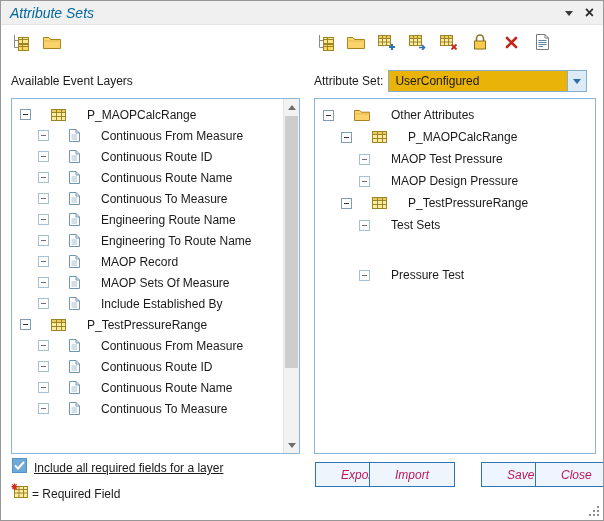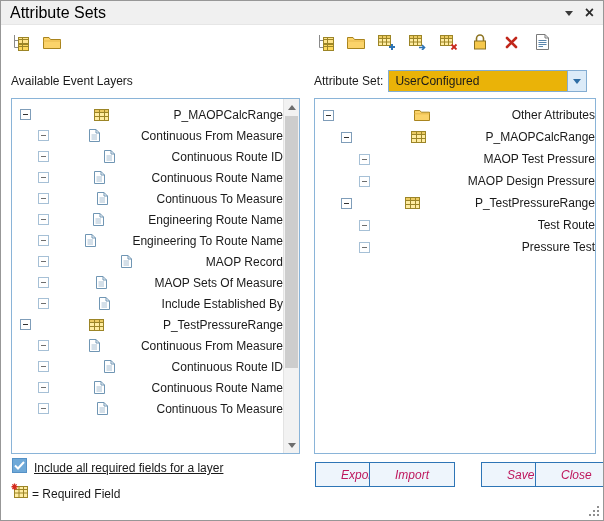--- a/index.html
+++ b/index.html
@@ -5,21 +5,21 @@
   html,body{margin:0;padding:0;background:#ffffff;}
   *{box-sizing:border-box;}
   .dialog{
     position:relative;width:604px;height:521px;background:#fff;
     border:1px solid #979797;font-family:"Liberation Sans",sans-serif;
     font-size:12px;color:#1a1a1a;overflow:hidden;
   }
   
   .titlebar{position:absolute;top:0;left:0;right:0;height:24px;background:#f0f0f0;
     border-bottom:1px solid #e6e6e6;display:flex;align-items:center;padding:0 9px;}
-  .title{font-size:16px;color:#000000;}
+  .title{font-size:14px;color:#0369a1;font-style:italic;}
   .tb-btns{margin-left:auto;display:flex;gap:12px;align-items:center;}
   .chev{width:0;height:0;border-left:4px solid transparent;border-right:4px solid transparent;
     border-top:5px solid #3a3a3a;display:inline-block;margin-top:2px;cursor:default;}
   .close-x{font-size:16px;font-weight:bold;color:#2b2b2b;line-height:14px;cursor:default;}
   
   .toolbar-left{position:absolute;top:31px;left:8px;display:flex;gap:10px;}
   .toolbar-right{position:absolute;top:31px;left:313px;display:flex;gap:9px;}
   .tbicon{width:22px;height:20px;display:inline-flex;align-items:center;justify-content:center;}
   
   .layers-label{position:absolute;top:73px;left:10px;}
@@ -31,21 +31,21 @@
   .combo-btn{width:19px;background:#dcebf8;border-left:1px solid #84add2;
     display:flex;align-items:center;justify-content:center;}
   .combo-btn i{width:0;height:0;border-left:4px solid transparent;border-right:4px solid transparent;
     border-top:5px solid #2e6da4;display:block;}
   
   .panel{position:absolute;top:97px;height:356px;border:1px solid #8ab4d8;background:#fff;}
   .panel.left{left:10px;width:289px;}
   .panel.right{left:313px;width:282px;}
   .tree{position:absolute;top:0;left:0;bottom:0;right:0;padding-top:5px;overflow:hidden;}
   .panel.left .tree{right:16px;}
-  .trow{height:21px;display:flex;align-items:center;gap:5px;white-space:nowrap;justify-content:space-between;}
+  .trow{height:21px;display:flex;align-items:center;gap:20px;white-space:nowrap;}
   .panel.right .trow{height:22px;}
   .tbox{width:11px;height:11px;border:1px solid #7f9db9;background:#fff;flex:none;}
   .tbox.leafbox{border-color:#a6c0d6;}
   .tbox .minus{display:block;width:5px;height:1px;background:#333;margin:4px auto 0;}
   .tbox.leafbox .minus{background:#6e6e6e;}
   .nodeicon{display:inline-flex;align-items:center;flex:none;}
   .tlabel{padding-left:1px;}
   
   .vscroll{position:absolute;top:0;right:0;bottom:0;width:16px;background:#f2f2f2;border-left:1px solid #e3e3e3;}
   .sb-up,.sb-down{position:absolute;left:0;right:0;height:16px;display:flex;align-items:center;justify-content:center;}
@@ -430,23 +430,23 @@
               <rect x="1" y="1" width="13" height="2.5" fill="#eccb62"></rect>
               <path d="M0.5 3.5H14.5M0.5 7.5H14.5M5.5 0.5V11.5M10.5 0.5V11.5" stroke="#9c8527"></path>
             </svg>
           </span>
           <span class="tlabel">P_TestPressureRange</span>
         </div>
         <div class="trow" style="padding-left: 44px;">
           <span class="tbox leafbox">
             <i class="minus"></i>
           </span>
-          <span class="tlabel">Test Route</span>
-        </div>
-        <div class="trow" style="padding-left: 44px;">
+          <span class="tlabel">Test Sets</span>
+        </div>
+        <div class="trow" style="padding-left: 44px; margin-top: 28px;">
           <span class="tbox leafbox">
             <i class="minus"></i>
           </span>
           <span class="tlabel">Pressure Test</span>
         </div>
       </div>
   </div>
 
   <span class="chk">
     <svg width="11" height="9" viewBox="0 0 11 9">

